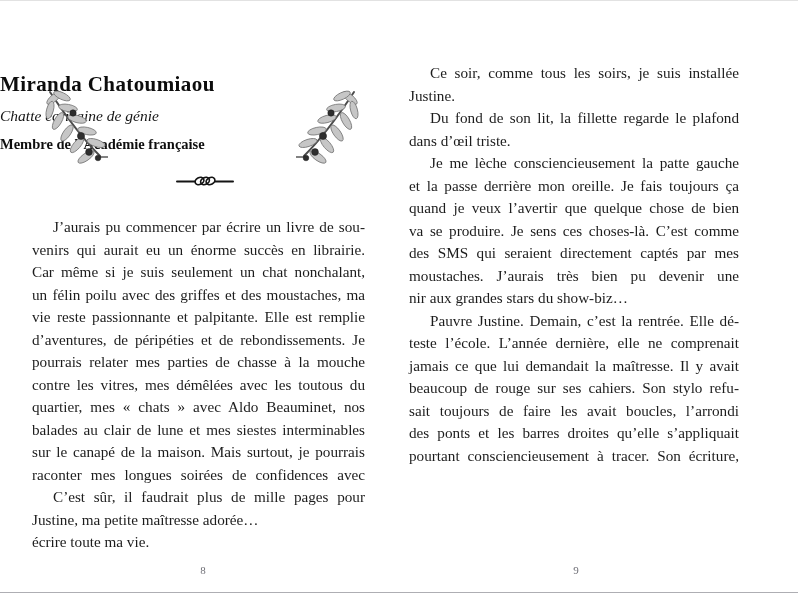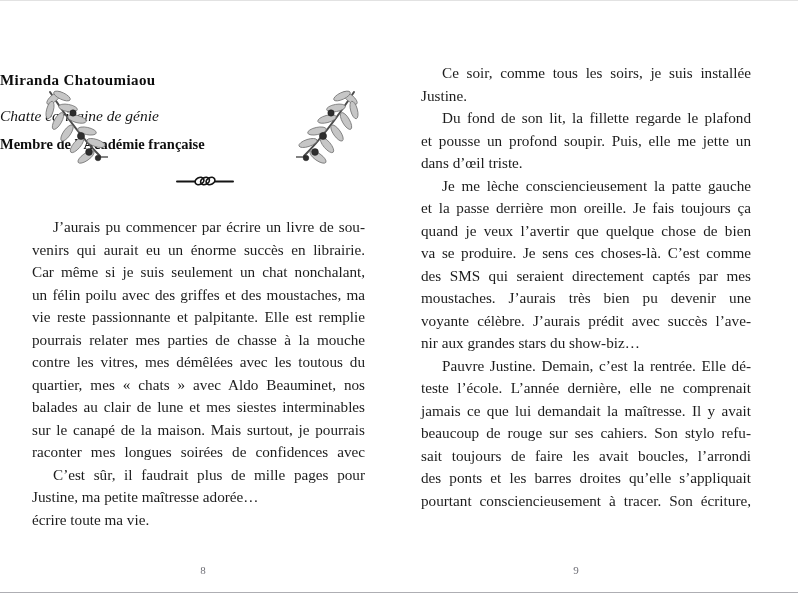--- a/index.html
+++ b/index.html
@@ -9,32 +9,32 @@
     background:#ffffff;
     font-family:"Liberation Serif", serif;
     color:#1c1c1c;
     overflow:hidden;
   }
   .edge-top{position:absolute;left:0;top:0;width:798px;height:1px;background:#e2e2e2;}
   .edge-bottom{position:absolute;left:0;top:592px;width:798px;height:1px;background:#aeaeb3;}
 
   
   .header{position:absolute;left:38px;top:0;width:332px;text-align:center;}
-  .title{position:absolute;left:0;top:72px;width:332px;font-size:15px;font-weight:bold;letter-spacing:.4px;color:#0c0c0c;}
+  .title{position:absolute;left:0;top:72px;width:332px;font-size:21px;font-weight:bold;letter-spacing:.4px;color:#0c0c0c;}
   .subtitle{position:absolute;left:0;top:107px;width:332px;font-size:15.5px;font-style:italic;color:#141414;}
   .affiliation{position:absolute;left:0;top:136px;width:332px;font-size:14.5px;font-weight:bold;color:#0e0e0e;}
   .branch{position:absolute;width:68px;height:80px;}
   .branch-left{left:40px;top:86px;}
   .branch-right{left:296px;top:86px;transform:scaleX(-1);}
   .divider{position:absolute;left:176px;top:173px;width:58px;height:16px;}
 
   
   .body-col{position:absolute;font-size:15.2px;}
   .body-left{left:32px;top:204px;width:333px;margin-top:12px;}
-  .body-right{left:421px;top:62px;width:330px;}
+  .body-right{left:409px;top:62px;width:330px;}
   .line{
     line-height:22.5px;height:22.5px;
     text-align:justify;text-align-last:justify;
     white-space:normal;overflow:visible;
   }
   .line.end{text-align-last:left;}
   .line.indent{text-indent:21px;}
 
   .pagenum{position:absolute;top:564px;font-size:11px;color:#6f6f76;text-align:center;width:40px;}
   .pagenum-left{left:183px;}
@@ -119,47 +119,46 @@
         </g>
       </svg>
     </span>
 
     <div class="body-col body-left">
         <div class="line indent">J’aurais pu commencer par écrire un livre de sou-</div>
         <div class="line">venirs qui aurait eu un énorme succès en librairie.</div>
         <div class="line">Car même si je suis seulement un chat nonchalant,</div>
         <div class="line">un félin poilu avec des griffes et des moustaches, ma</div>
         <div class="line">vie reste passionnante et palpitante. Elle est remplie</div>
+        <div class="line">d’aventures, de péripéties et de rebondissements. Je</div>
         <div class="line">pourrais relater mes parties de chasse à la mouche</div>
         <div class="line">contre les vitres, mes démêlées avec les toutous du</div>
         <div class="line">quartier, mes « chats » avec Aldo Beauminet, nos</div>
         <div class="line">balades au clair de lune et mes siestes interminables</div>
         <div class="line">sur le canapé de la maison. Mais surtout, je pourrais</div>
         <div class="line">raconter mes longues soirées de confidences avec</div>
         <div class="line indent">C’est sûr, il faudrait plus de mille pages pour</div>
         <div class="line end">Justine, ma petite maîtresse adorée…</div>
         <div class="line end">écrire toute ma vie.</div>
       </div>
     <div class="pagenum pagenum-left">8</div>
   </div>
 
   <div>
     <div class="body-col body-right">
         <div class="line indent">Ce soir, comme tous les soirs, je suis installée</div>
         <div class="line end">Justine.</div>
         <div class="line indent">Du fond de son lit, la fillette regarde le plafond</div>
-        <div class="line">et pousse un profond soupir. Puis, elle me jette un</div>
         <div class="line end">dans d’œil triste.</div>
         <div class="line indent">Je me lèche consciencieusement la patte gauche</div>
         <div class="line">et la passe derrière mon oreille. Je fais toujours ça</div>
         <div class="line">quand je veux l’avertir que quelque chose de bien</div>
         <div class="line">va se produire. Je sens ces choses-là. C’est comme</div>
         <div class="line">des SMS qui seraient directement captés par mes</div>
         <div class="line">moustaches. J’aurais très bien pu devenir une</div>
-        <div class="line">voyante célèbre. J’aurais prédit avec succès l’ave-</div>
         <div class="line end">nir aux grandes stars du show-biz…</div>
         <div class="line indent">Pauvre Justine. Demain, c’est la rentrée. Elle dé-</div>
         <div class="line">teste l’école. L’année dernière, elle ne comprenait</div>
         <div class="line">jamais ce que lui demandait la maîtresse. Il y avait</div>
         <div class="line">beaucoup de rouge sur ses cahiers. Son stylo refu-</div>
         <div class="line">sait toujours de faire les avait boucles, l’arrondi</div>
         <div class="line">des ponts et les barres droites qu’elle s’appliquait</div>
         <div class="line">pourtant consciencieusement à tracer. Son écriture,</div>
       </div>
     <div class="pagenum pagenum-right">9</div>

